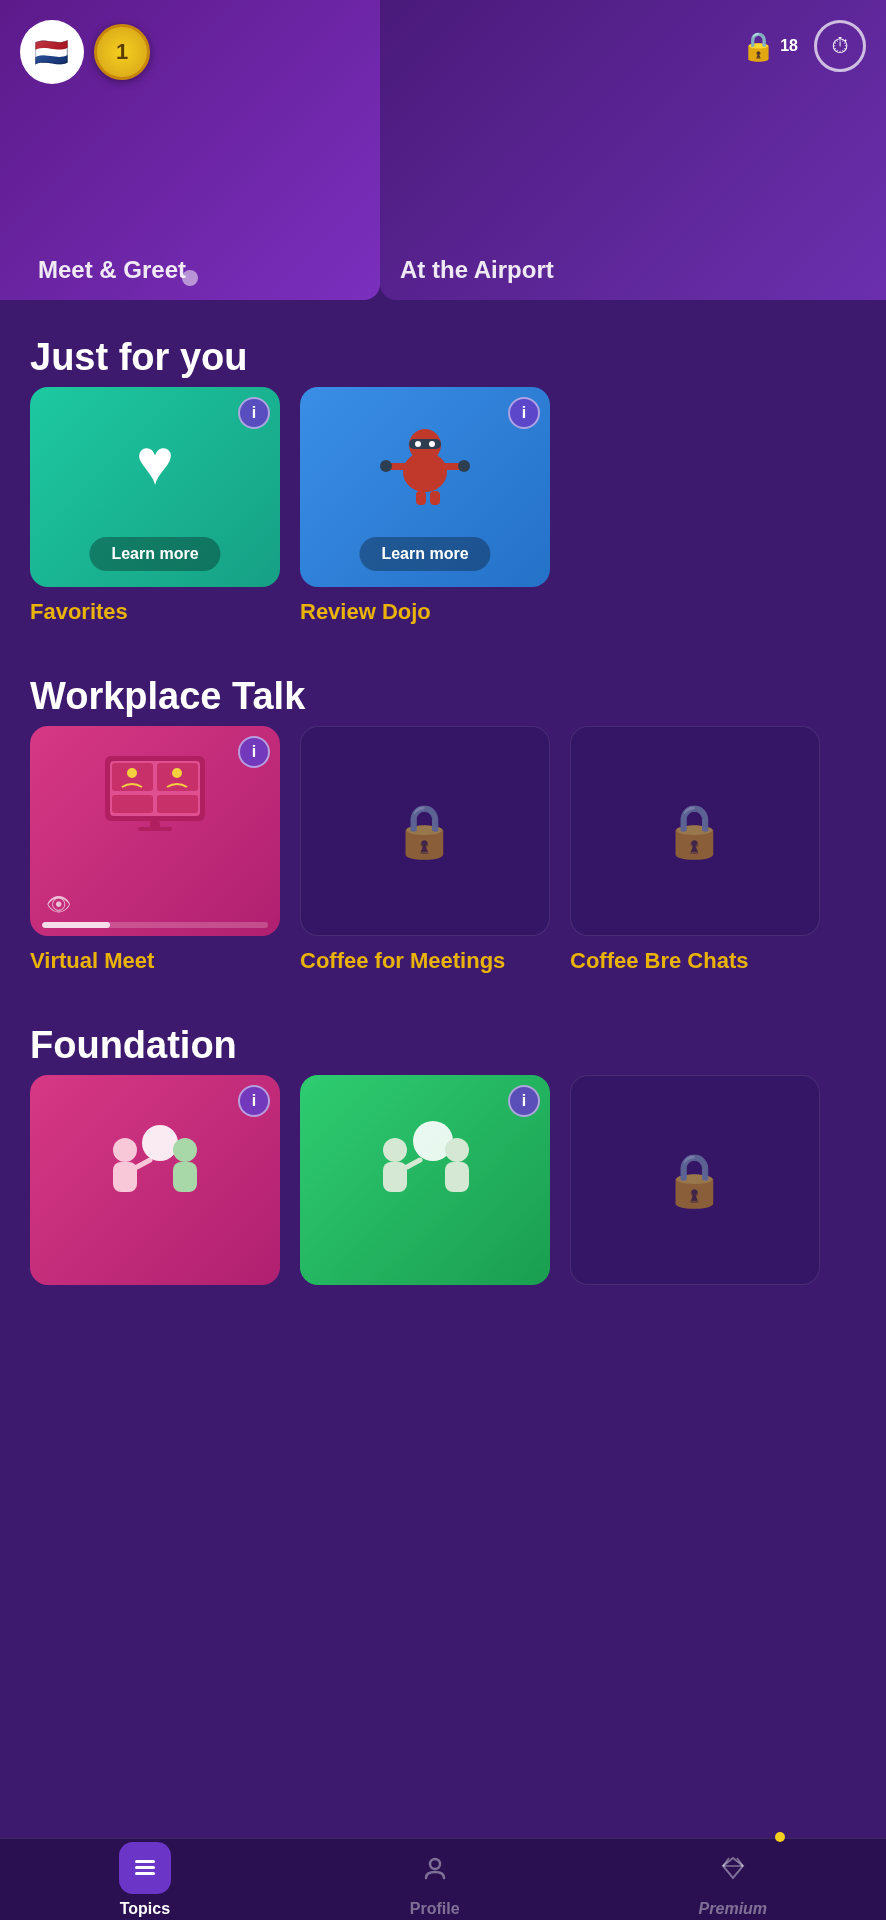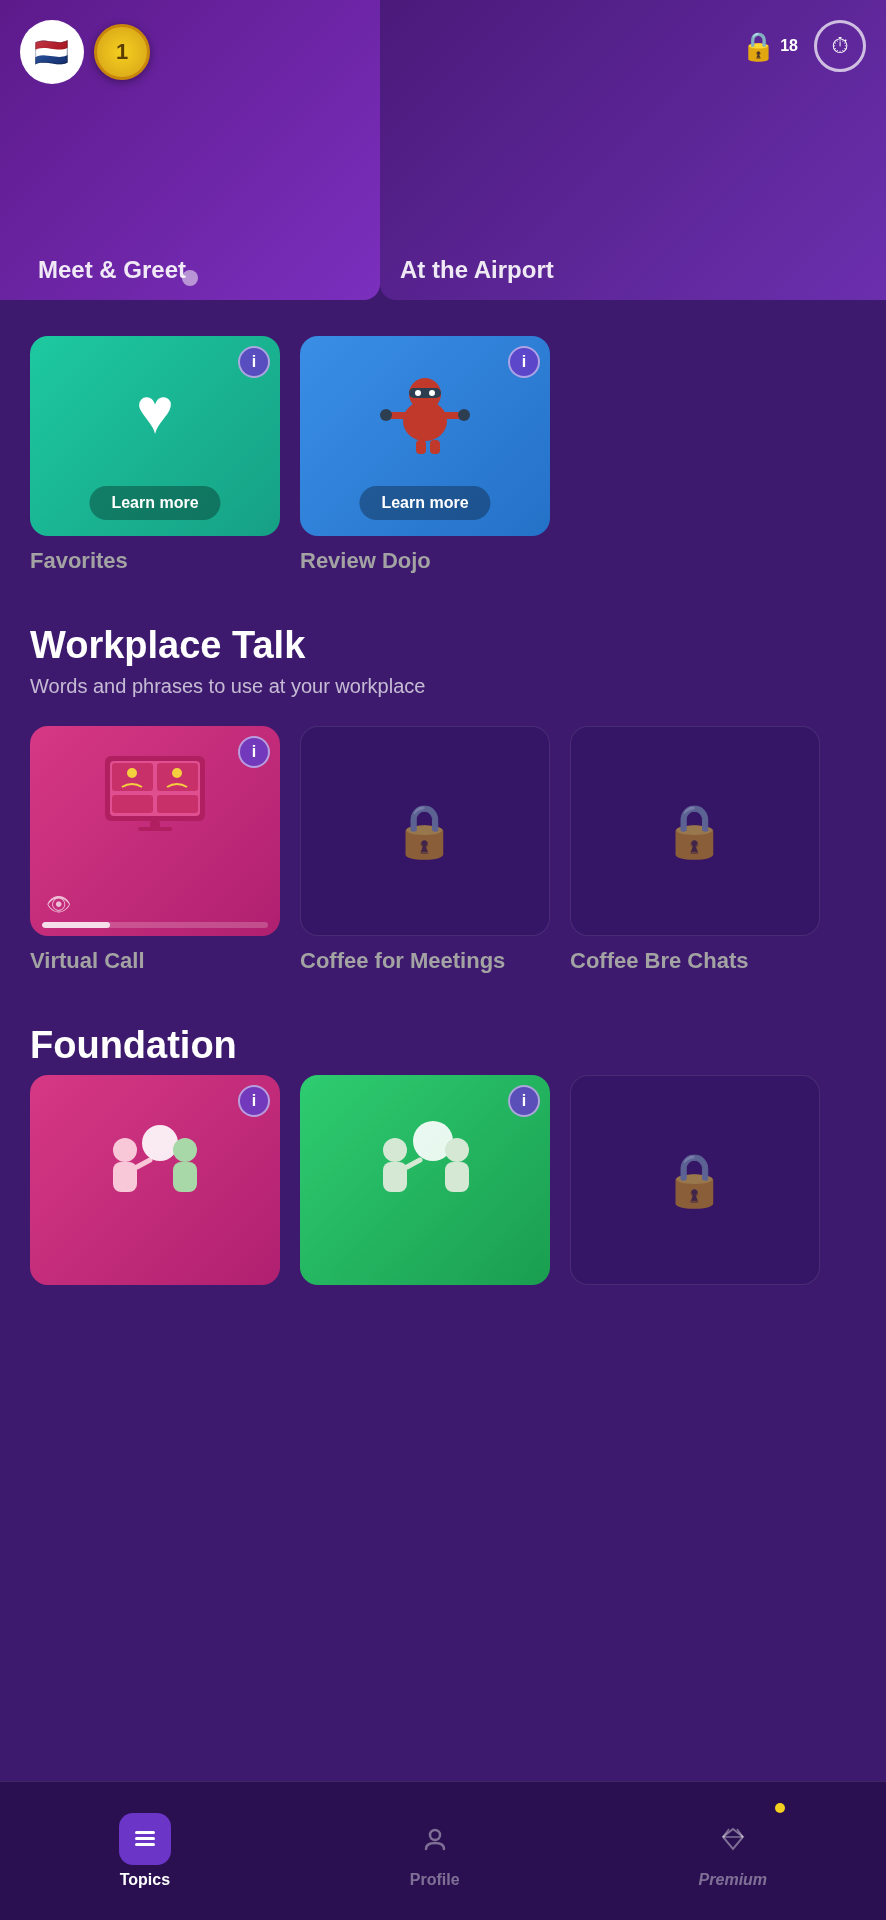--- a/index.html
+++ b/index.html
@@ -217,21 +217,21 @@
       justify-content: center;
       font-size: 16px;
       font-weight: bold;
       color: white;
       border: 2px solid rgba(255,255,255,0.5);
     }
 
     .card-label {
       font-size: 22px;
       font-weight: 700;
-      color: #a3a3a3;
+      color: #eab308;
       margin-top: 12px;
     }
     .card-wrapper {
       display: flex;
       flex-direction: column;
     }
 
     
     .card-virtual-call {
       background: linear-gradient(135deg, #d63884, #b02070);
@@ -307,21 +307,21 @@
       font-size: 20px;
       opacity: 0.7;
     }
 
     
     .bottom-nav {
       position: fixed;
       bottom: 0;
       left: 0;
       width: 886px;
-      height: 139px;
+      height: 82px;
       background: #2a1050;
       display: flex;
       align-items: center;
       justify-content: space-around;
       border-top: 1px solid rgba(255,255,255,0.1);
       z-index: 100;
       text-align: right;
     }
     .nav-item {
       display: flex;
@@ -414,20 +414,21 @@
       </div>
       <div class="timer-circle">⏱</div>
     </div>
     <span class="carousel-label">At the Airport</span>
   </div>
 </div>
 
 <div class="main-content">
 
   <div>
+    <h2 class="section-title">Just for you</h2>
     <div class="cards-row">
 
       <div class="card-wrapper">
         <div class="card card-small card-favorites">
           <div class="info-badge">i</div>
           <div class="card-icon-container">
             <span class="heart-icon">♥</span>
           </div>
           <button class="learn-more-btn">Learn more</button>
         </div>
@@ -462,21 +463,20 @@
           <button class="learn-more-btn">Learn more</button>
         </div>
         <span class="card-label">Review Dojo</span>
       </div>
 
     </div>
   </div>
 
   <div class="section-gap">
     <h2 class="section-title">Workplace Talk</h2>
-    <p class="section-subtitle">Words and phrases to use at your workplace</p>
     <div class="cards-row">
 
       <div class="card-wrapper">
         <div class="card card-medium card-virtual-call">
           <div class="info-badge">i</div>
           <div class="virtual-call-img">
 
             <svg class="monitor-svg" viewBox="0 0 110 80" fill="none">
               <rect x="5" y="5" width="100" height="65" rx="6" fill="#b02060"></rect>
               <rect x="10" y="10" width="90" height="55" rx="4" fill="#e05090"></rect>
@@ -494,21 +494,21 @@
 
               <rect x="50" y="70" width="10" height="8" rx="2" fill="#b02060"></rect>
               <rect x="38" y="76" width="34" height="4" rx="2" fill="#b02060"></rect>
             </svg>
           </div>
           <span class="eye-icon">👁</span>
           <div class="progress-bar-container">
             <div class="progress-bar-fill" style="width: 30%"></div>
           </div>
         </div>
-        <span class="card-label">Virtual Call</span>
+        <span class="card-label">Virtual Meet</span>
       </div>
 
       <div class="card-wrapper">
         <div class="card card-medium card-phrases">
           <div class="lock-overlay">🔒</div>
         </div>
         <span class="card-label">Coffee for Meetings</span>
       </div>
 
       <div class="card-wrapper">

